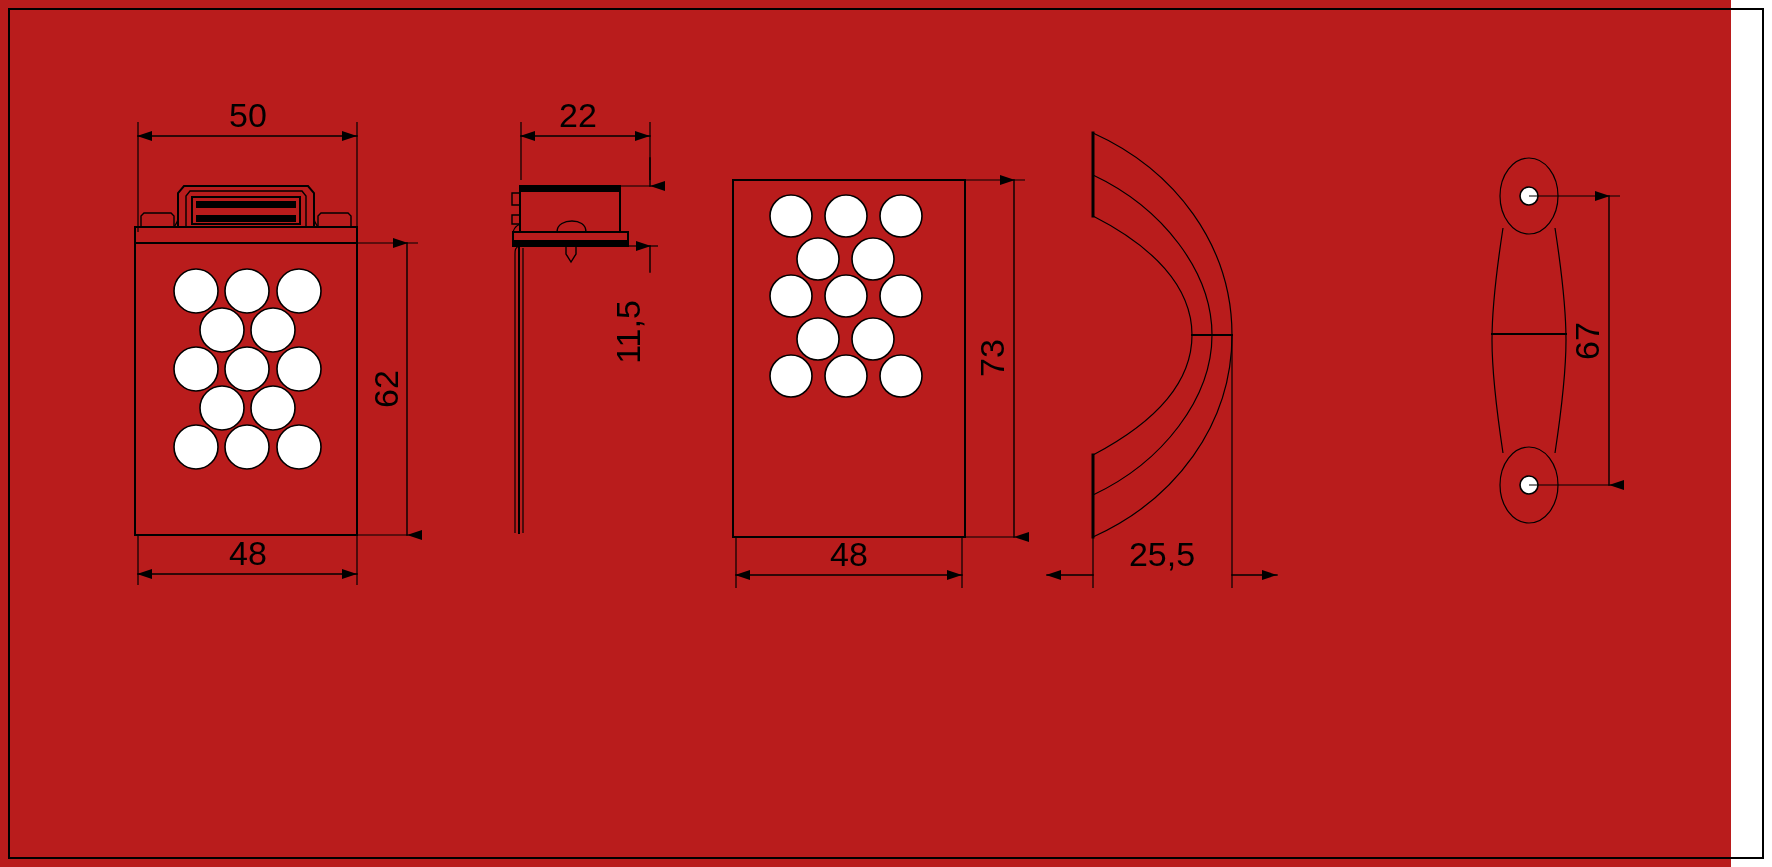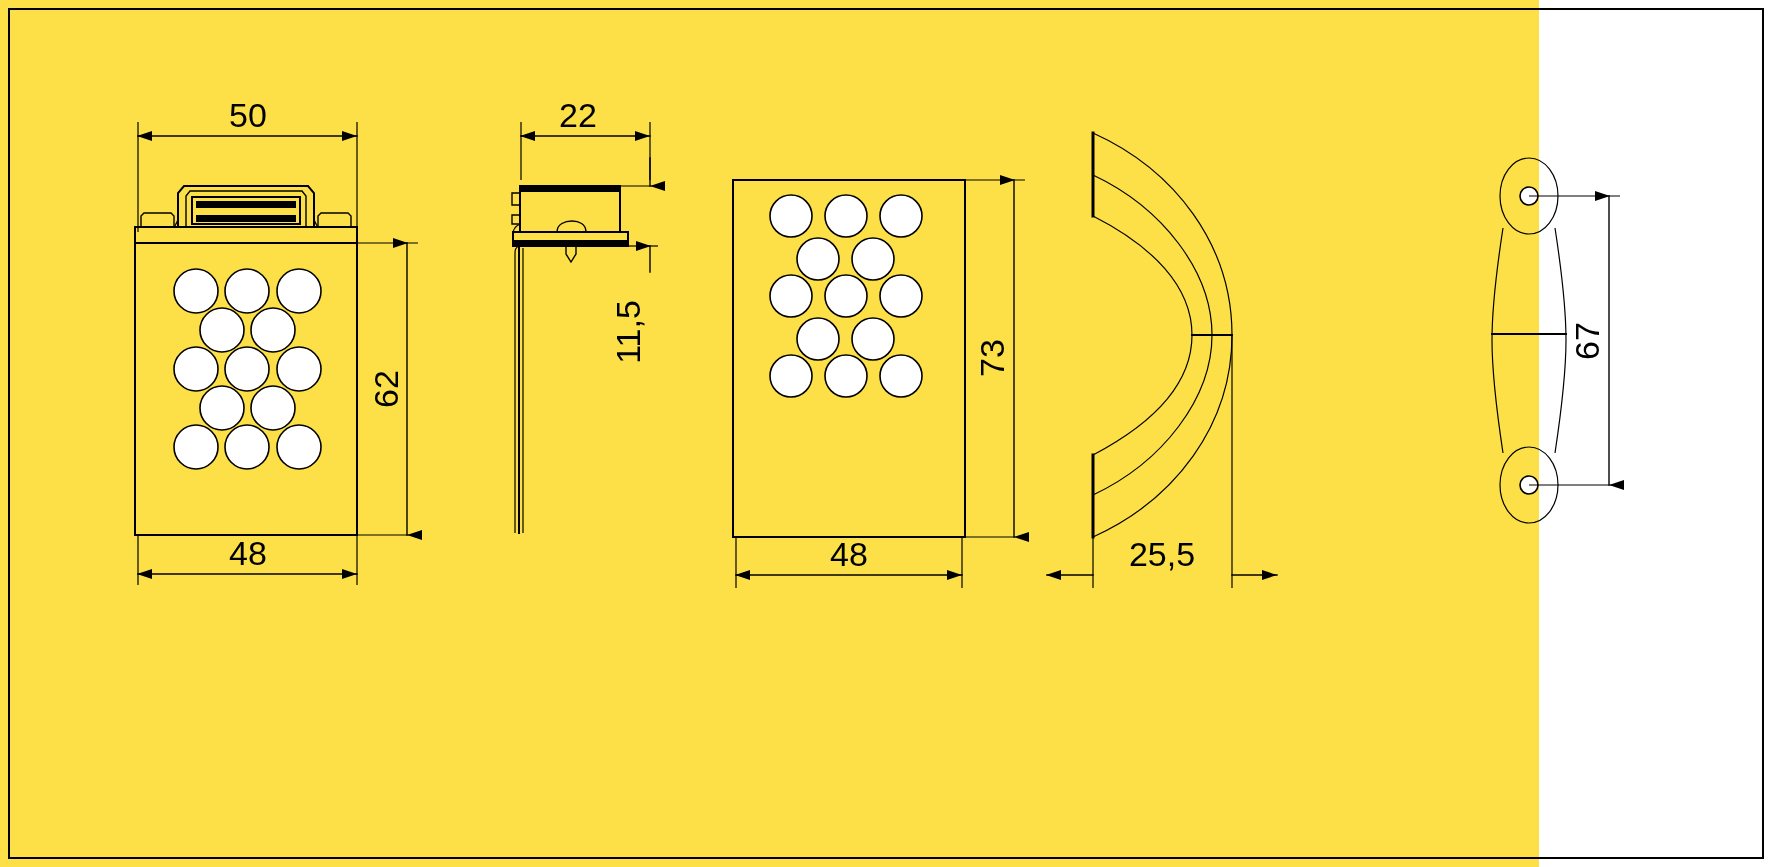--- a/index.html
+++ b/index.html
@@ -8,23 +8,23 @@
     background: #ffffff;
   }
   body {
     width: 1772px;
     height: 867px;
     font-family: "Liberation Sans", sans-serif;
     overflow: hidden;
   }
   #drawing-root {
     position: relative;
-    width: 1539px;
+    width: 1731px;
     height: 867px;
-    background: #fde047;
+    background: #b91c1c;
   }
   svg.cad {
     display: block;
     width: 1772px;
     height: 867px;
   }
   .ln {
     fill: none;
     stroke: #000000;
     stroke-width: 2;

